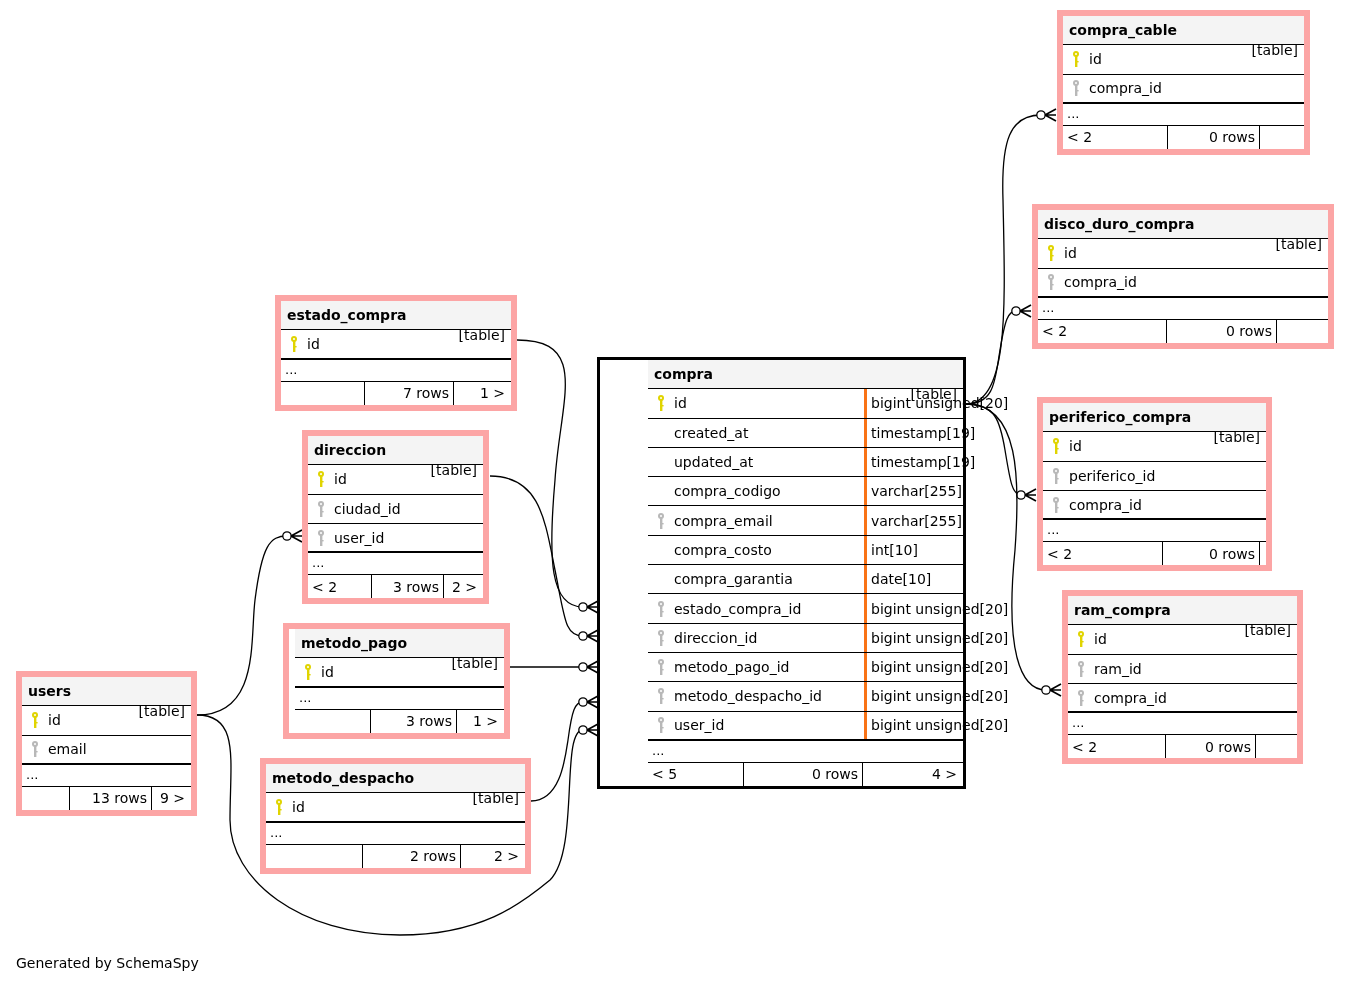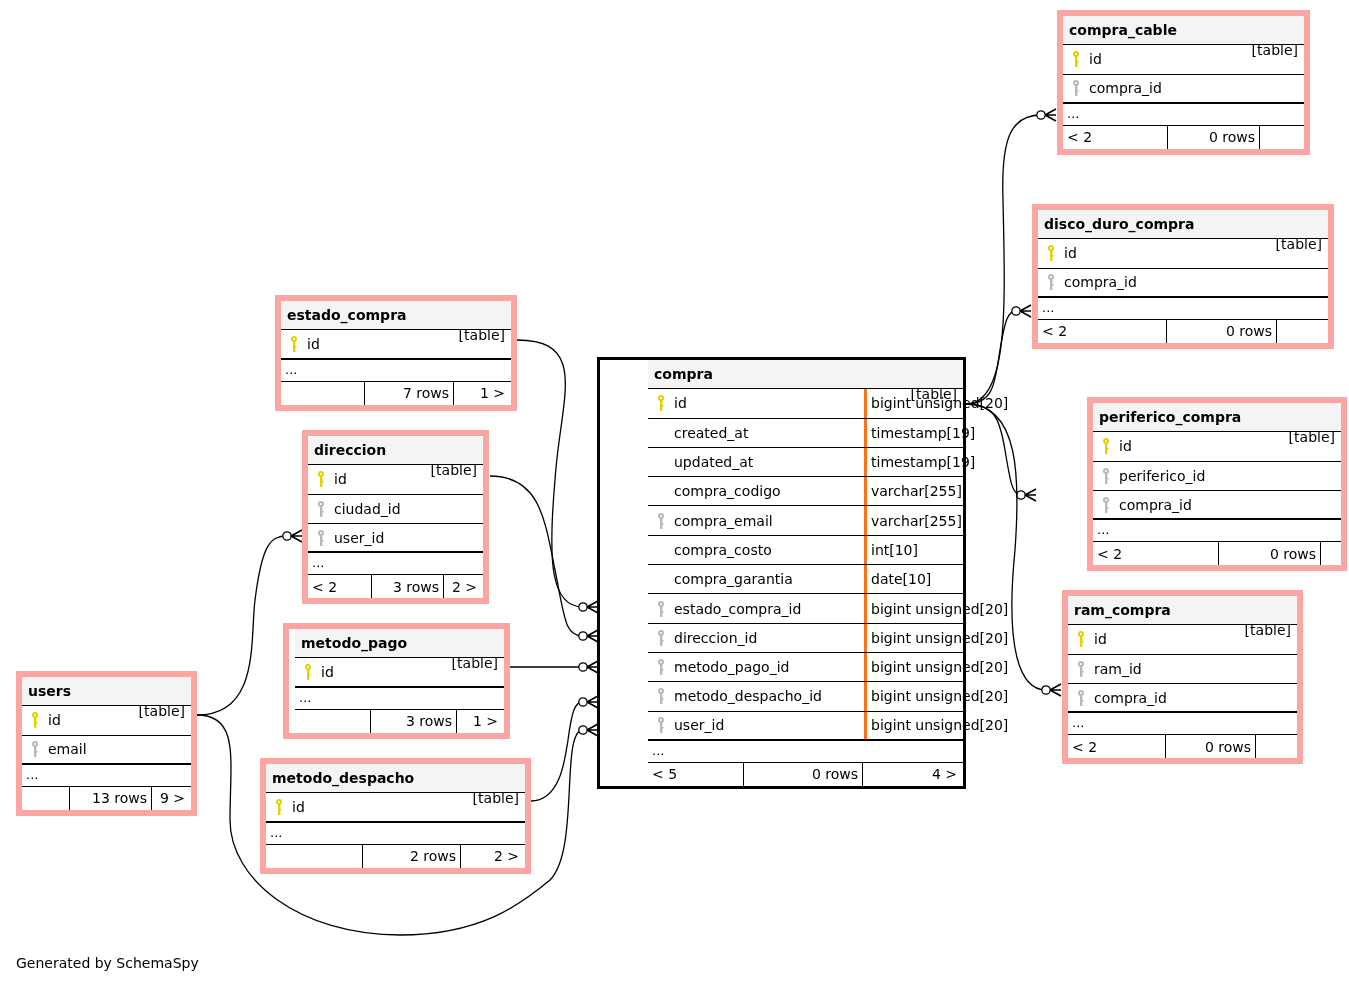--- a/index.html
+++ b/index.html
@@ -301,21 +301,21 @@
       </div>
 
     </div>
       <div class="row ell">...</div>
       <div class="row foot">
       <span class="cell c1" style="width:129px">&lt; 2</span>
       <span class="cell c2" style="width:110px">0 rows</span>
       <span class="cell c3"></span>
     </div>
     </div>
-    <div class="tbl" style="left: 1087px; top: 397px; width: 260px;">
+    <div class="tbl" style="left: 1037px; top: 397px; width: 235px;">
       <div class="row hdr">
       <span class="tname">periferico_compra</span>
       <span class="ttype">[table]</span>
       </div>
       <div class="row">
       <div class="col">
         <span class="key">
             <svg class="keyicon" width="8" height="18" viewBox="0 0 8 18">
     <circle cx="4" cy="4" r="3" fill="#e0d400"></circle>
               <circle cx="4" cy="4" r="1" fill="#fff"></circle>

